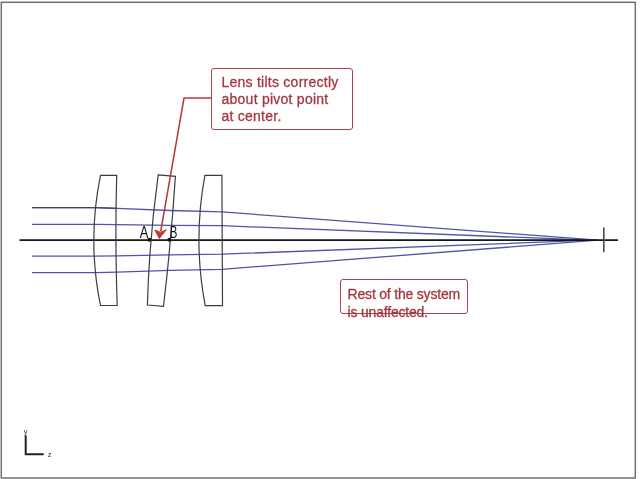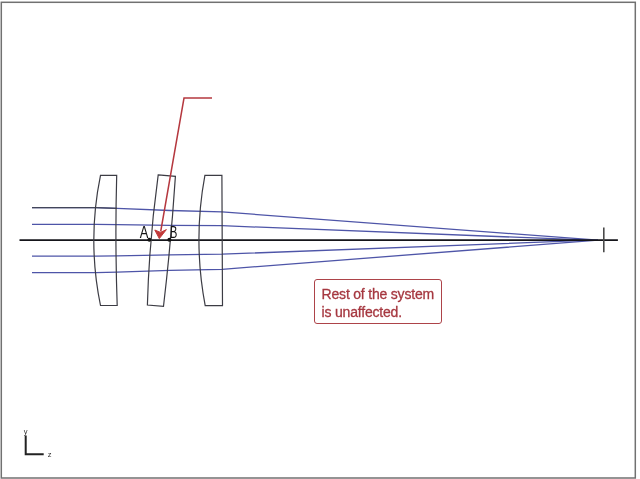--- a/index.html
+++ b/index.html
@@ -2,21 +2,21 @@
 <html><head>
 <meta charset="utf-8">
 <style>
   html,body{margin:0;padding:0;background:#fff;}
   #page{position:relative;width:640px;height:479px;background:#ffffff;overflow:hidden;
         font-family:"Liberation Sans", sans-serif;}
   svg{position:absolute;left:0;top:0;}
   .callout{position:absolute;box-sizing:border-box;border:1.8px solid #ad4349;-webkit-text-stroke:0.3px #a63840;border-radius:3px;
            background:#fff;color:#a63840;font-size:14px;letter-spacing:-0.2px;}
   #box1{left:211.3px;top:67.5px;width:142.2px;height:62.8px;padding:5.2px 0 0 9.2px;line-height:17.2px;letter-spacing:0.25px;}
-  #box2{left:314px;top:278.8px;width:128.4px;height:45px;padding:5px 0 0 6.6px;line-height:18px;}
+  #box2{left:340px;top:278.8px;width:128.4px;height:35px;padding:5px 0 0 6.6px;line-height:18px;}
 </style>
 </head>
 <body>
 <div id="page">
 <svg width="640" height="479" viewBox="0 0 640 479">
 
   <rect x="1.3" y="2.3" width="634" height="475.7" fill="none" stroke="#717171" stroke-width="1.5"></rect>
 
   <g fill="none" stroke="#4e55a8" stroke-width="1.3">
     <polyline points="32,207.7 96,207.7 117,208.3 170,210.5 222,211.9 598,240.2"></polyline>
@@ -46,14 +46,15 @@
   <g stroke="#b5383f" stroke-width="1.5" fill="none">
     <polyline points="212,98 184,98 160.7,231.5"></polyline>
   </g>
   <path d="M 159.3 238.6 L 154.8 230 L 160.5 232.4 L 166.4 229.6 Z" fill="#c23a3a" stroke="#c23a3a" stroke-width="1"></path>
 
   <polyline points="25.7,435.5 25.7,454.2 43.7,454.2" fill="none" stroke="#222" stroke-width="2"></polyline>
   <text x="23.8" y="433.6" font-size="7.5" fill="#333">y</text>
   <text x="47.8" y="456.8" font-size="7.5" fill="#333">z</text>
 </svg>
 
+<div class="callout" id="box1">Lens tilts correctly<br>about pivot point<br>at center.</div>
 <div class="callout" id="box2">Rest of the system<br>is unaffected.</div>
 </div>
 
 </body></html>

